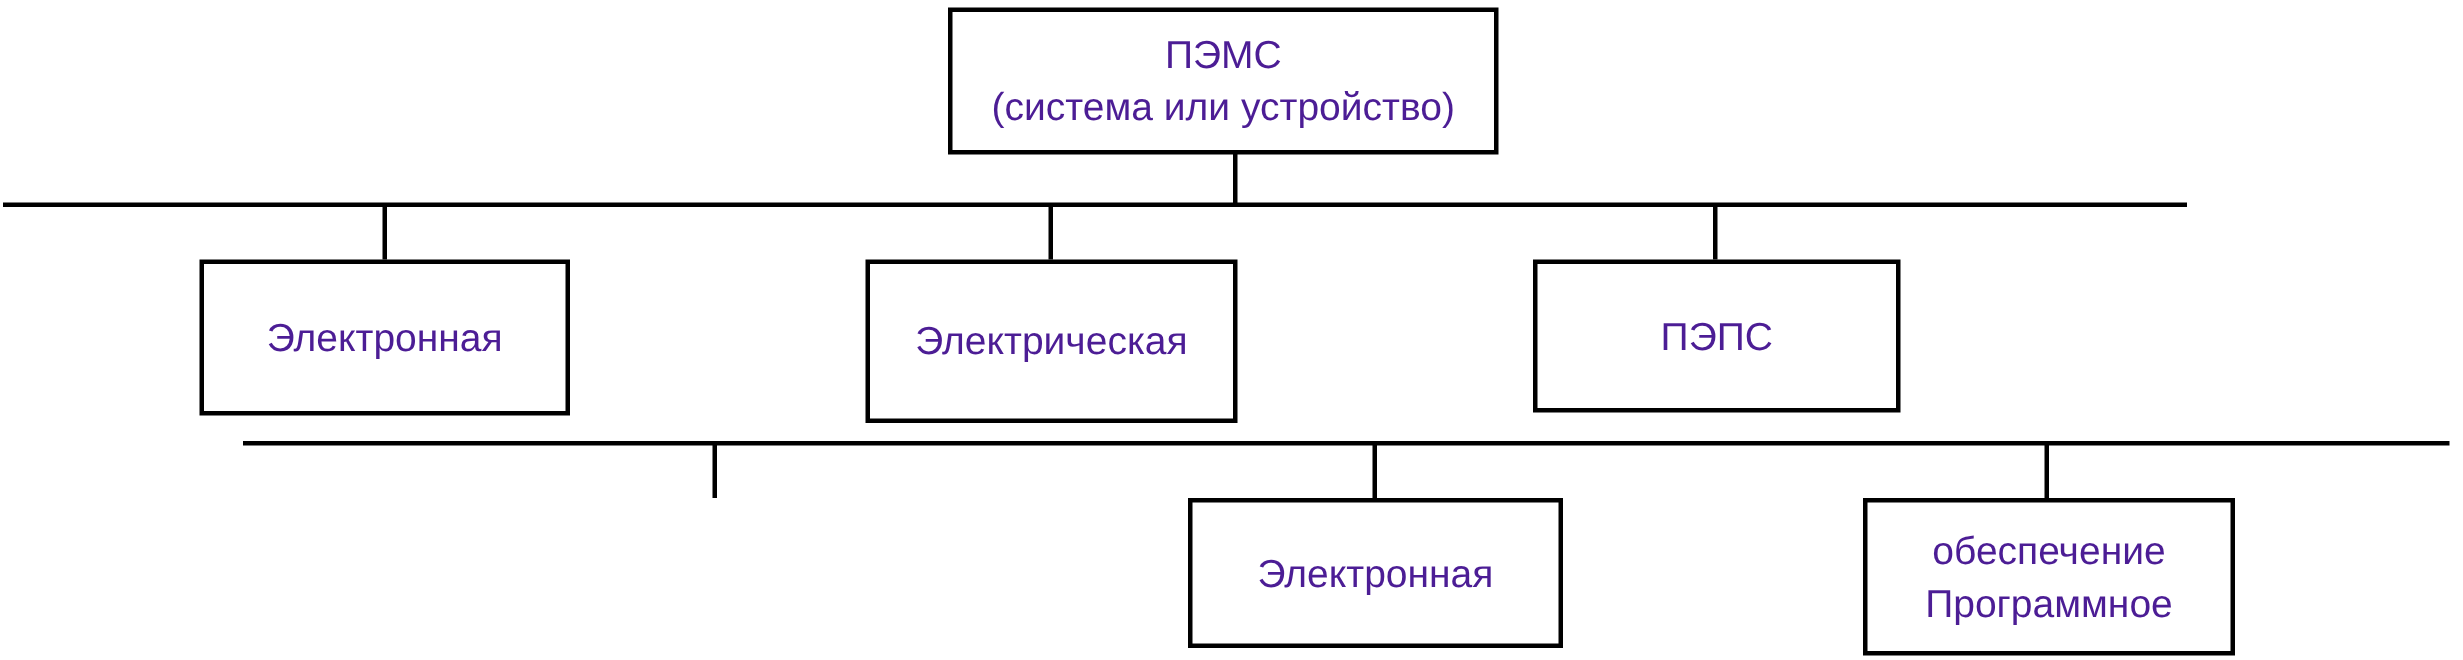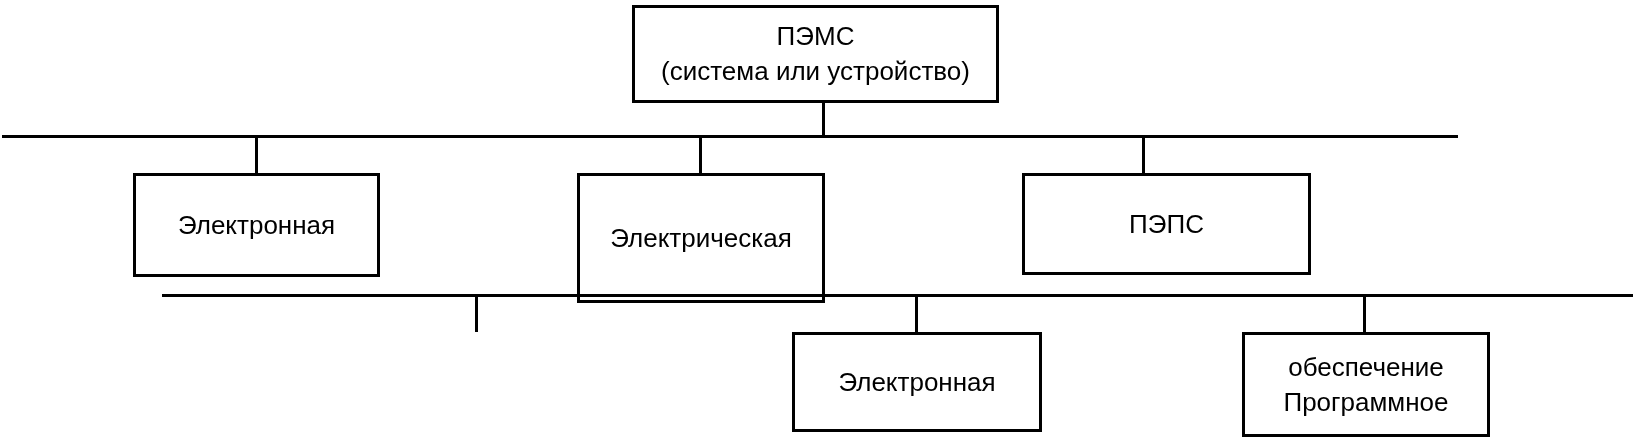--- a/index.html
+++ b/index.html
@@ -18,21 +18,21 @@
   .box {
     position: absolute;
     box-sizing: border-box;
     border: 3px solid #000000;
     background: #ffffff;
     display: flex;
     flex-direction: column;
     align-items: center;
     justify-content: center;
     text-align: center;
-    color: #000000;
+    color: #4c1d95;
     font-size: 26px;
     line-height: 35px;
     white-space: nowrap;
   }
   .hline, .vline {
     position: absolute;
     background: #000000;
   }
   .hline { height: 3px; }
   .vline { width: 3px; }
@@ -52,25 +52,25 @@
   <div class="hline" style="left:2px; top:135px; width:1456px;"></div>
 
   <div class="vline" style="left:255px; top:136px; height:38px;"></div>
   <div class="vline" style="left:699px; top:136px; height:38px;"></div>
   <div class="vline" style="left:1142px; top:136px; height:38px;"></div>
 
   <div class="box" style="left:133px; top:173px; width:247px; height:104px;">
     <div>Электронная</div>
   </div>
 
-  <div class="box" style="left:577px; top:173px; width:248px; height:130px;">
+  <div class="box" style="left:577px; top:173px; width:248px; height:109px;">
     <div>Электрическая</div>
   </div>
 
-  <div class="box" style="left:1022px; top:173px; width:289px; height:102px;">
+  <div class="box" style="left:1022px; top:173px; width:245px; height:102px;">
     <div>ПЭПС</div>
   </div>
 
   <div class="hline" style="left:162px; top:294px; width:1471px;"></div>
 
   <div class="vline" style="left:475px; top:295px; height:37px;"></div>
   <div class="vline" style="left:915px; top:295px; height:37px;"></div>
   <div class="vline" style="left:1363px; top:295px; height:37px;"></div>
 
 

